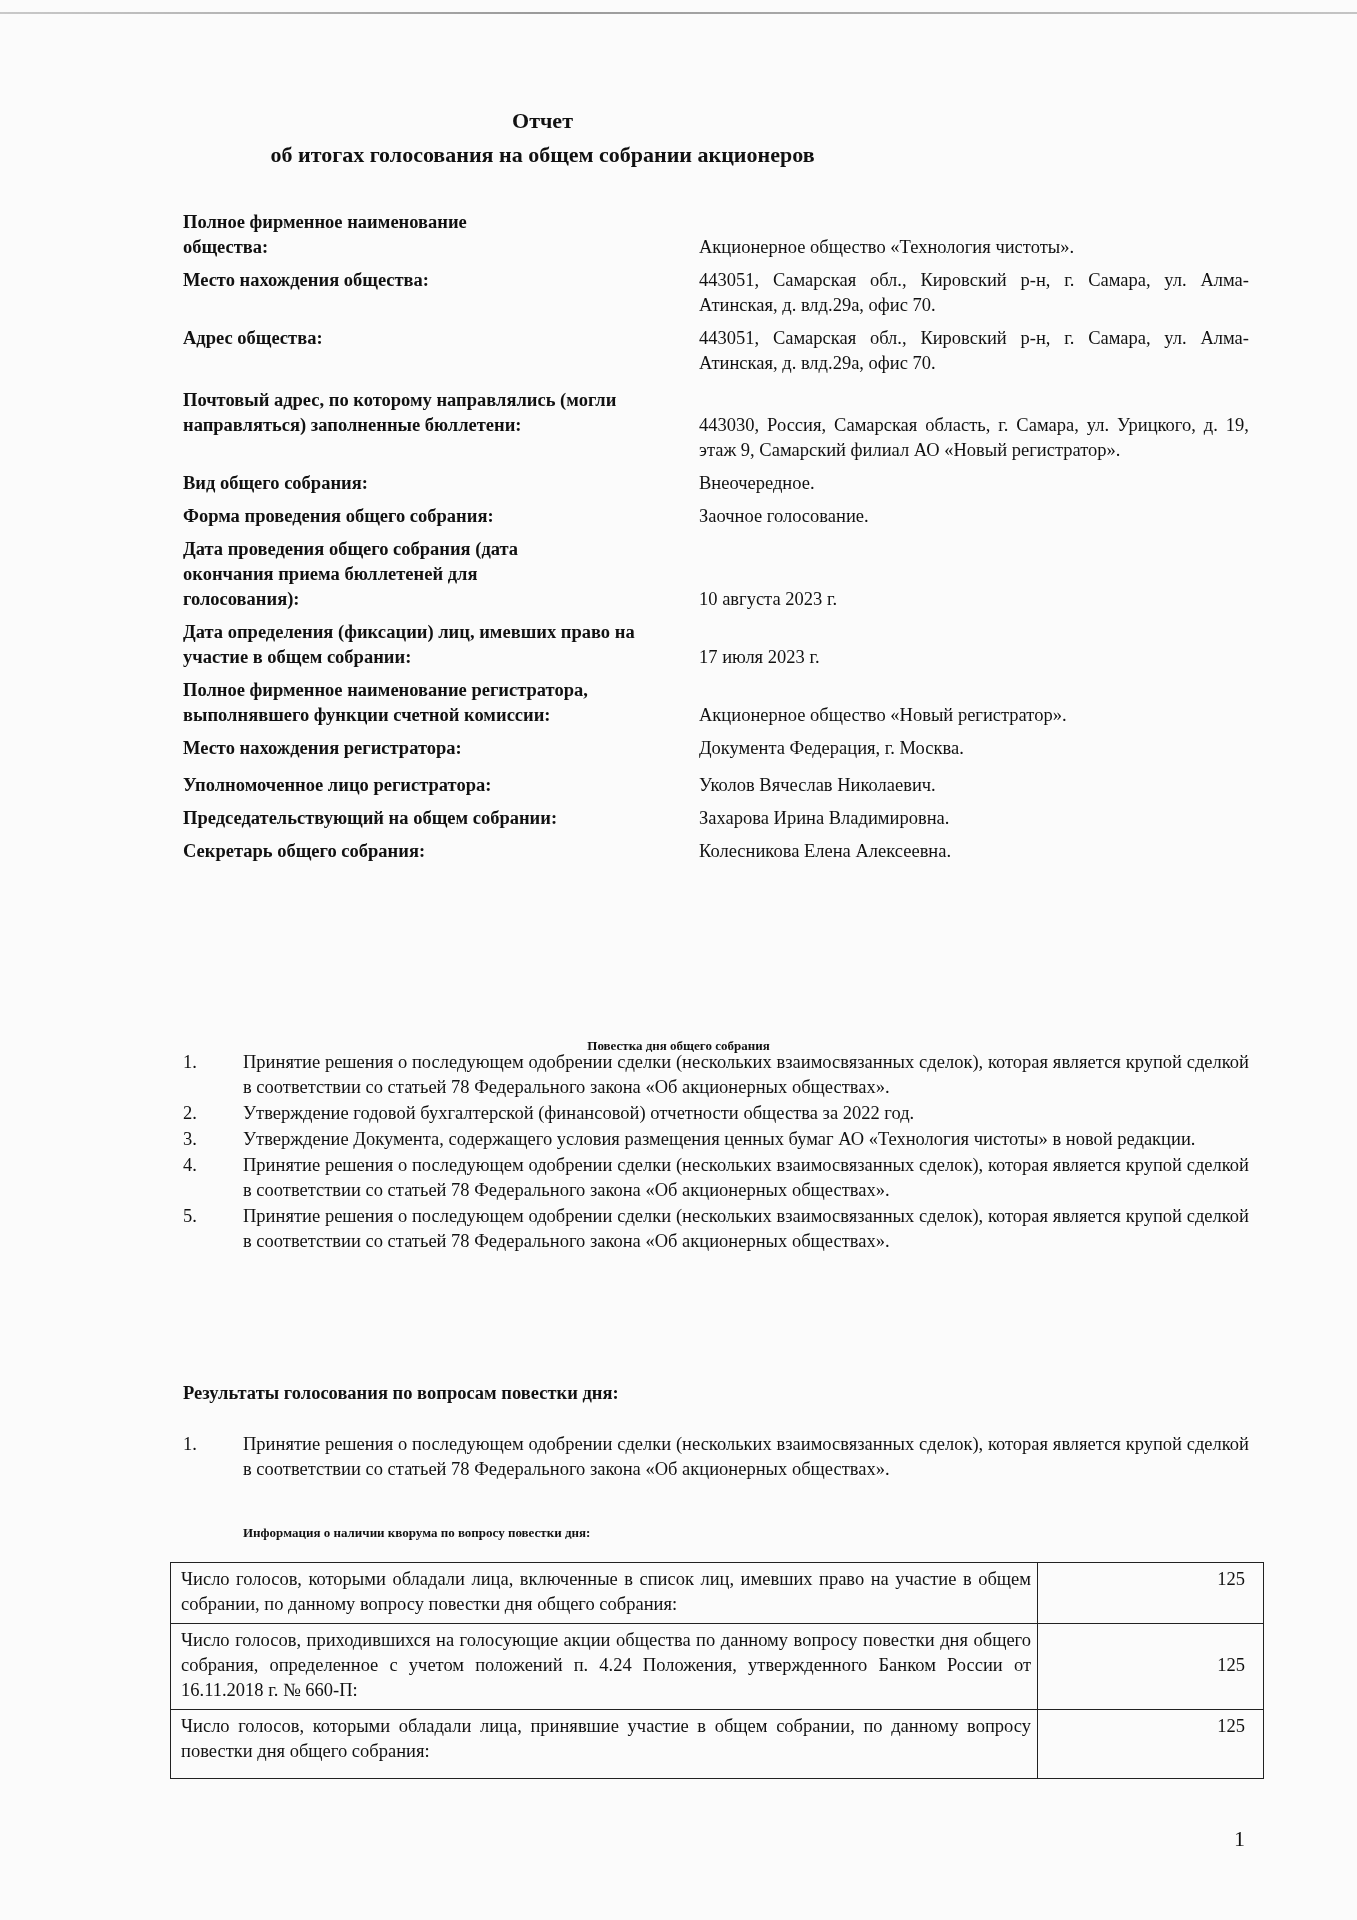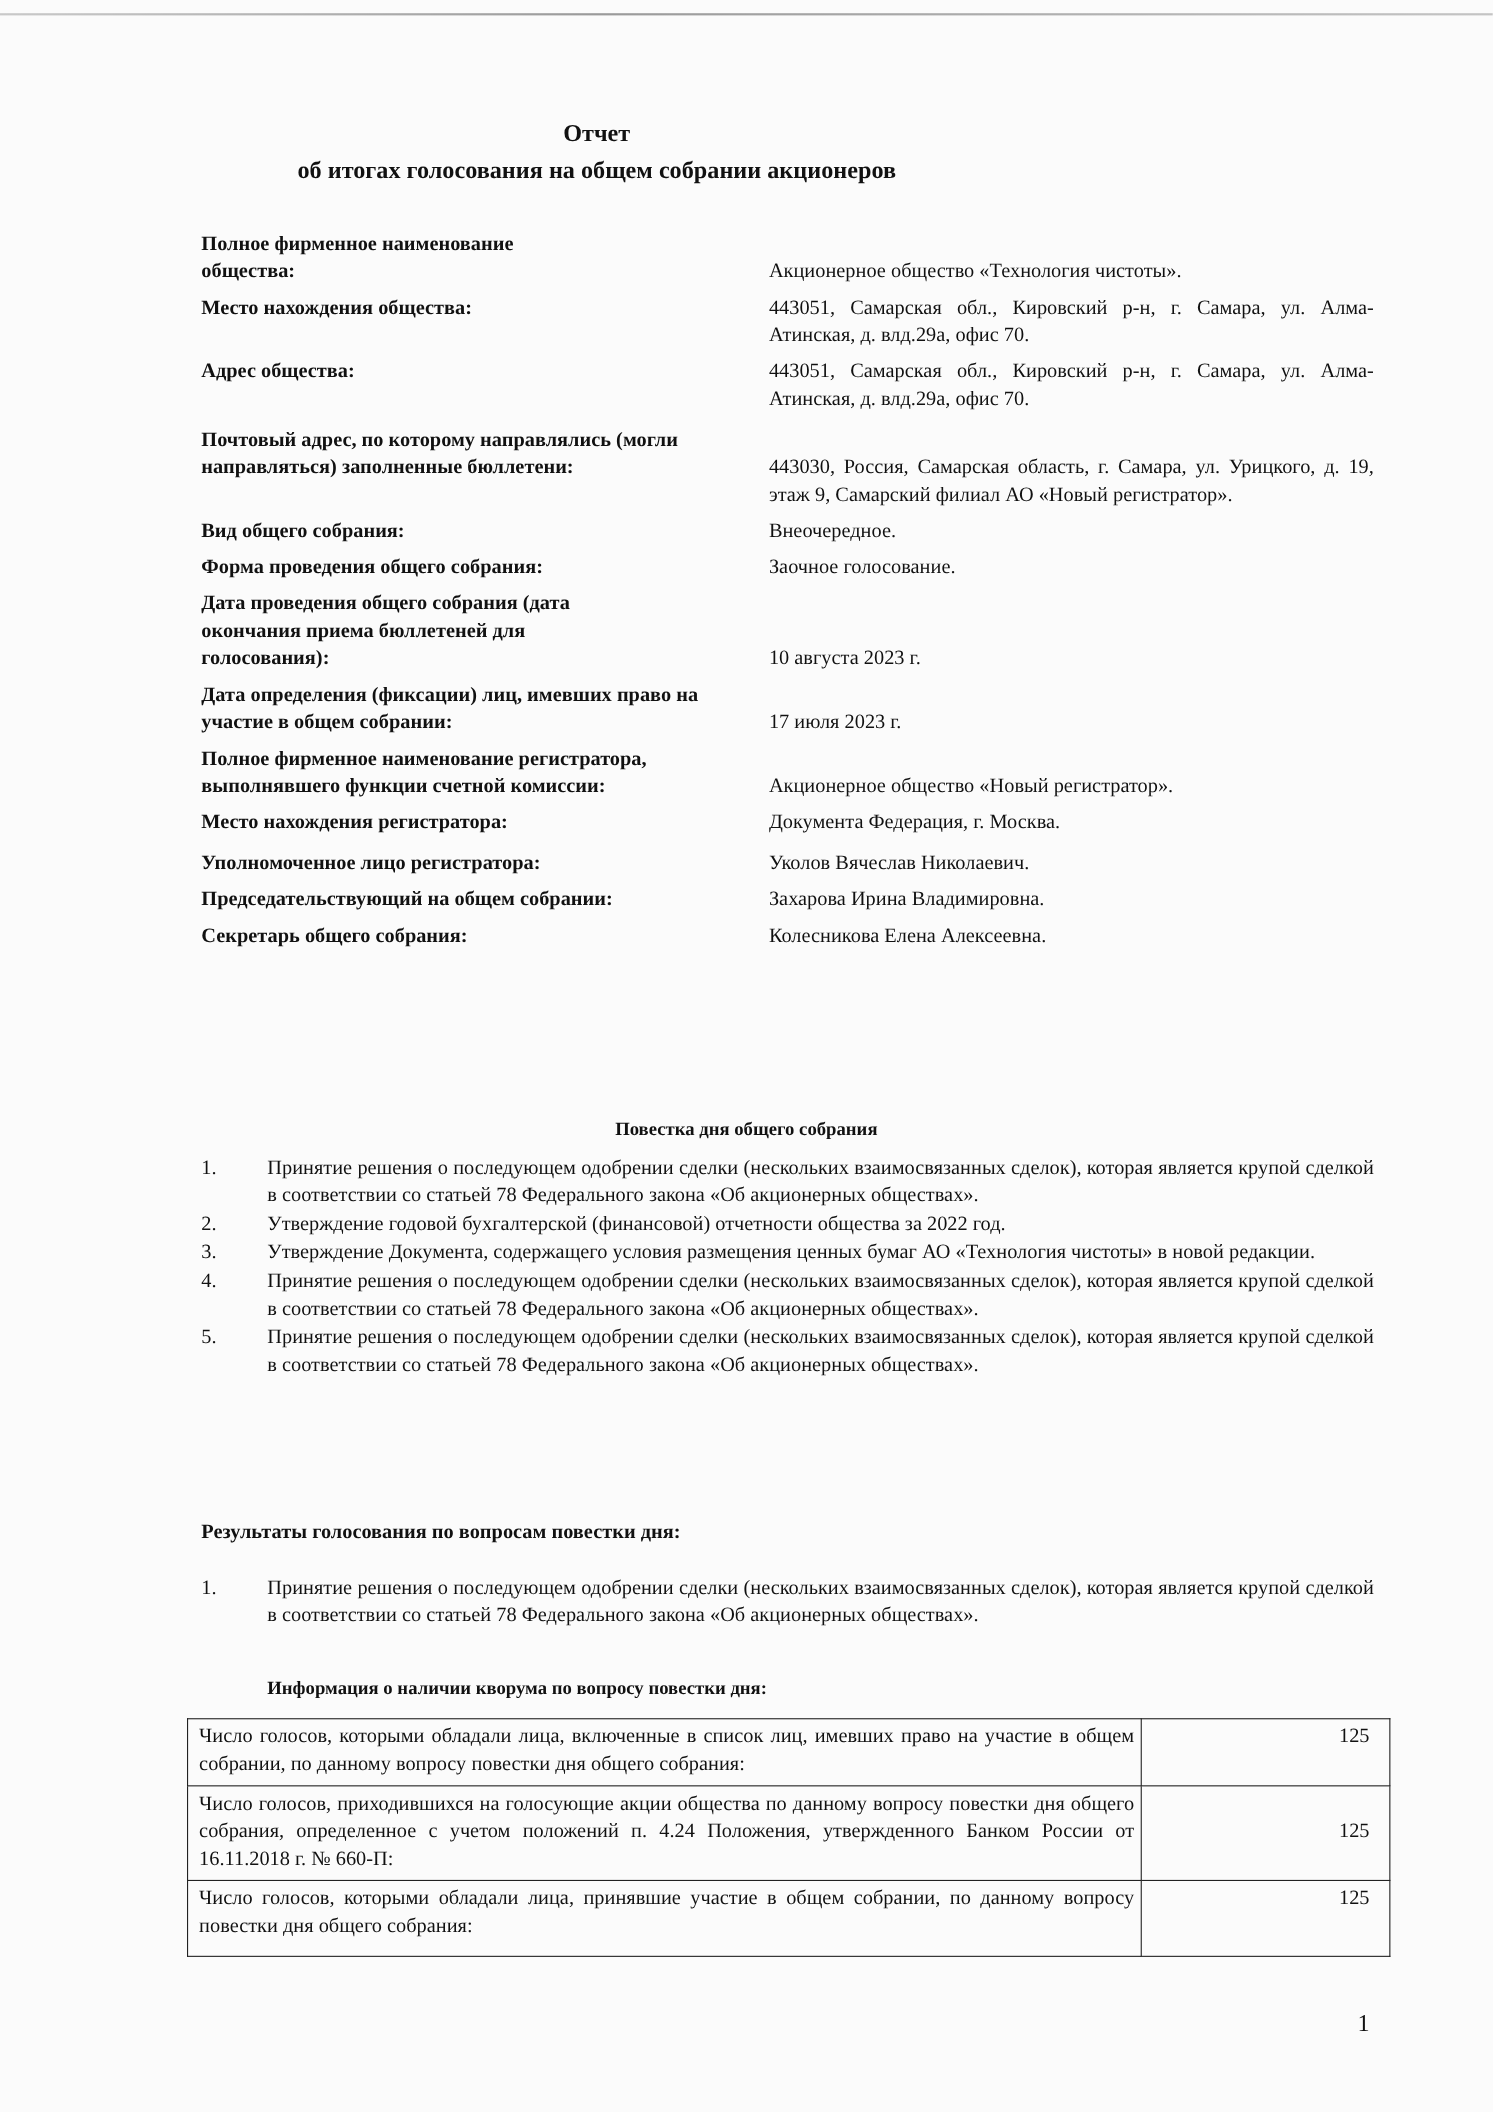--- a/index.html
+++ b/index.html
@@ -13,27 +13,27 @@
   .title { position: absolute; left: 0; width: 1085px; text-align: center; font-weight: bold; font-size: 22px; }
   #t1 { top: 108px; }
   #t2 { top: 142px; }
   .info { position: absolute; left: 183px; top: 190px; width: 1066px; }
   .irow { display: flex; margin-bottom: 8px; font-size: 18.5px; line-height: 25px; }
   .lbl { width: 516px; font-weight: bold; display: flex; align-items: flex-end; flex-shrink: 0; }
   .lbl.top { align-items: flex-start; }
   .val { flex: 1; text-align: justify; display: flex; align-items: flex-end; }
   .val.top { align-items: flex-start; }
   .val span { display: block; width: 100%; text-align: justify; }
-  .section-title { position: absolute; left: 0; width: 1357px; text-align: center; font-weight: bold; font-size: 17px; }
+  .section-title { position: absolute; left: 0; width: 1357px; text-align: center; font-weight: bold; font-size: 13px; margin-top: 21px; }
   .agenda { position: absolute; left: 183px; width: 1066px; font-size: 18.5px; line-height: 25px; }
   .aitem { display: flex; margin-bottom: 1px; }
   .anum { width: 60px; flex-shrink: 0; }
   .atext { flex: 1; text-align: justify; }
   .results-h { position: absolute; left: 183px; top: 1383px; font-weight: bold; font-size: 18.5px; }
-  .quorum-h { position: absolute; left: 243px; top: 1525px; font-weight: bold; font-size: 17px; }
+  .quorum-h { position: absolute; left: 243px; top: 1525px; font-weight: bold; font-size: 13px; }
   table.q { position: absolute; left: 170px; top: 1562px; width: 1094px; border-collapse: collapse; font-size: 18.5px; line-height: 25px; }
   table.q td { border: 1.6px solid #222; vertical-align: top; padding: 4px 6px 6px 10px; }
   table.q td.d { width: 850px; text-align: justify; }
   table.q td.n { text-align: right; padding-right: 18px; }
   .pnum { position: absolute; left: 1234px; top: 1826px; font-size: 22px; }
 </style>
 </head>
 <body>
 
 <div class="topline"></div>

